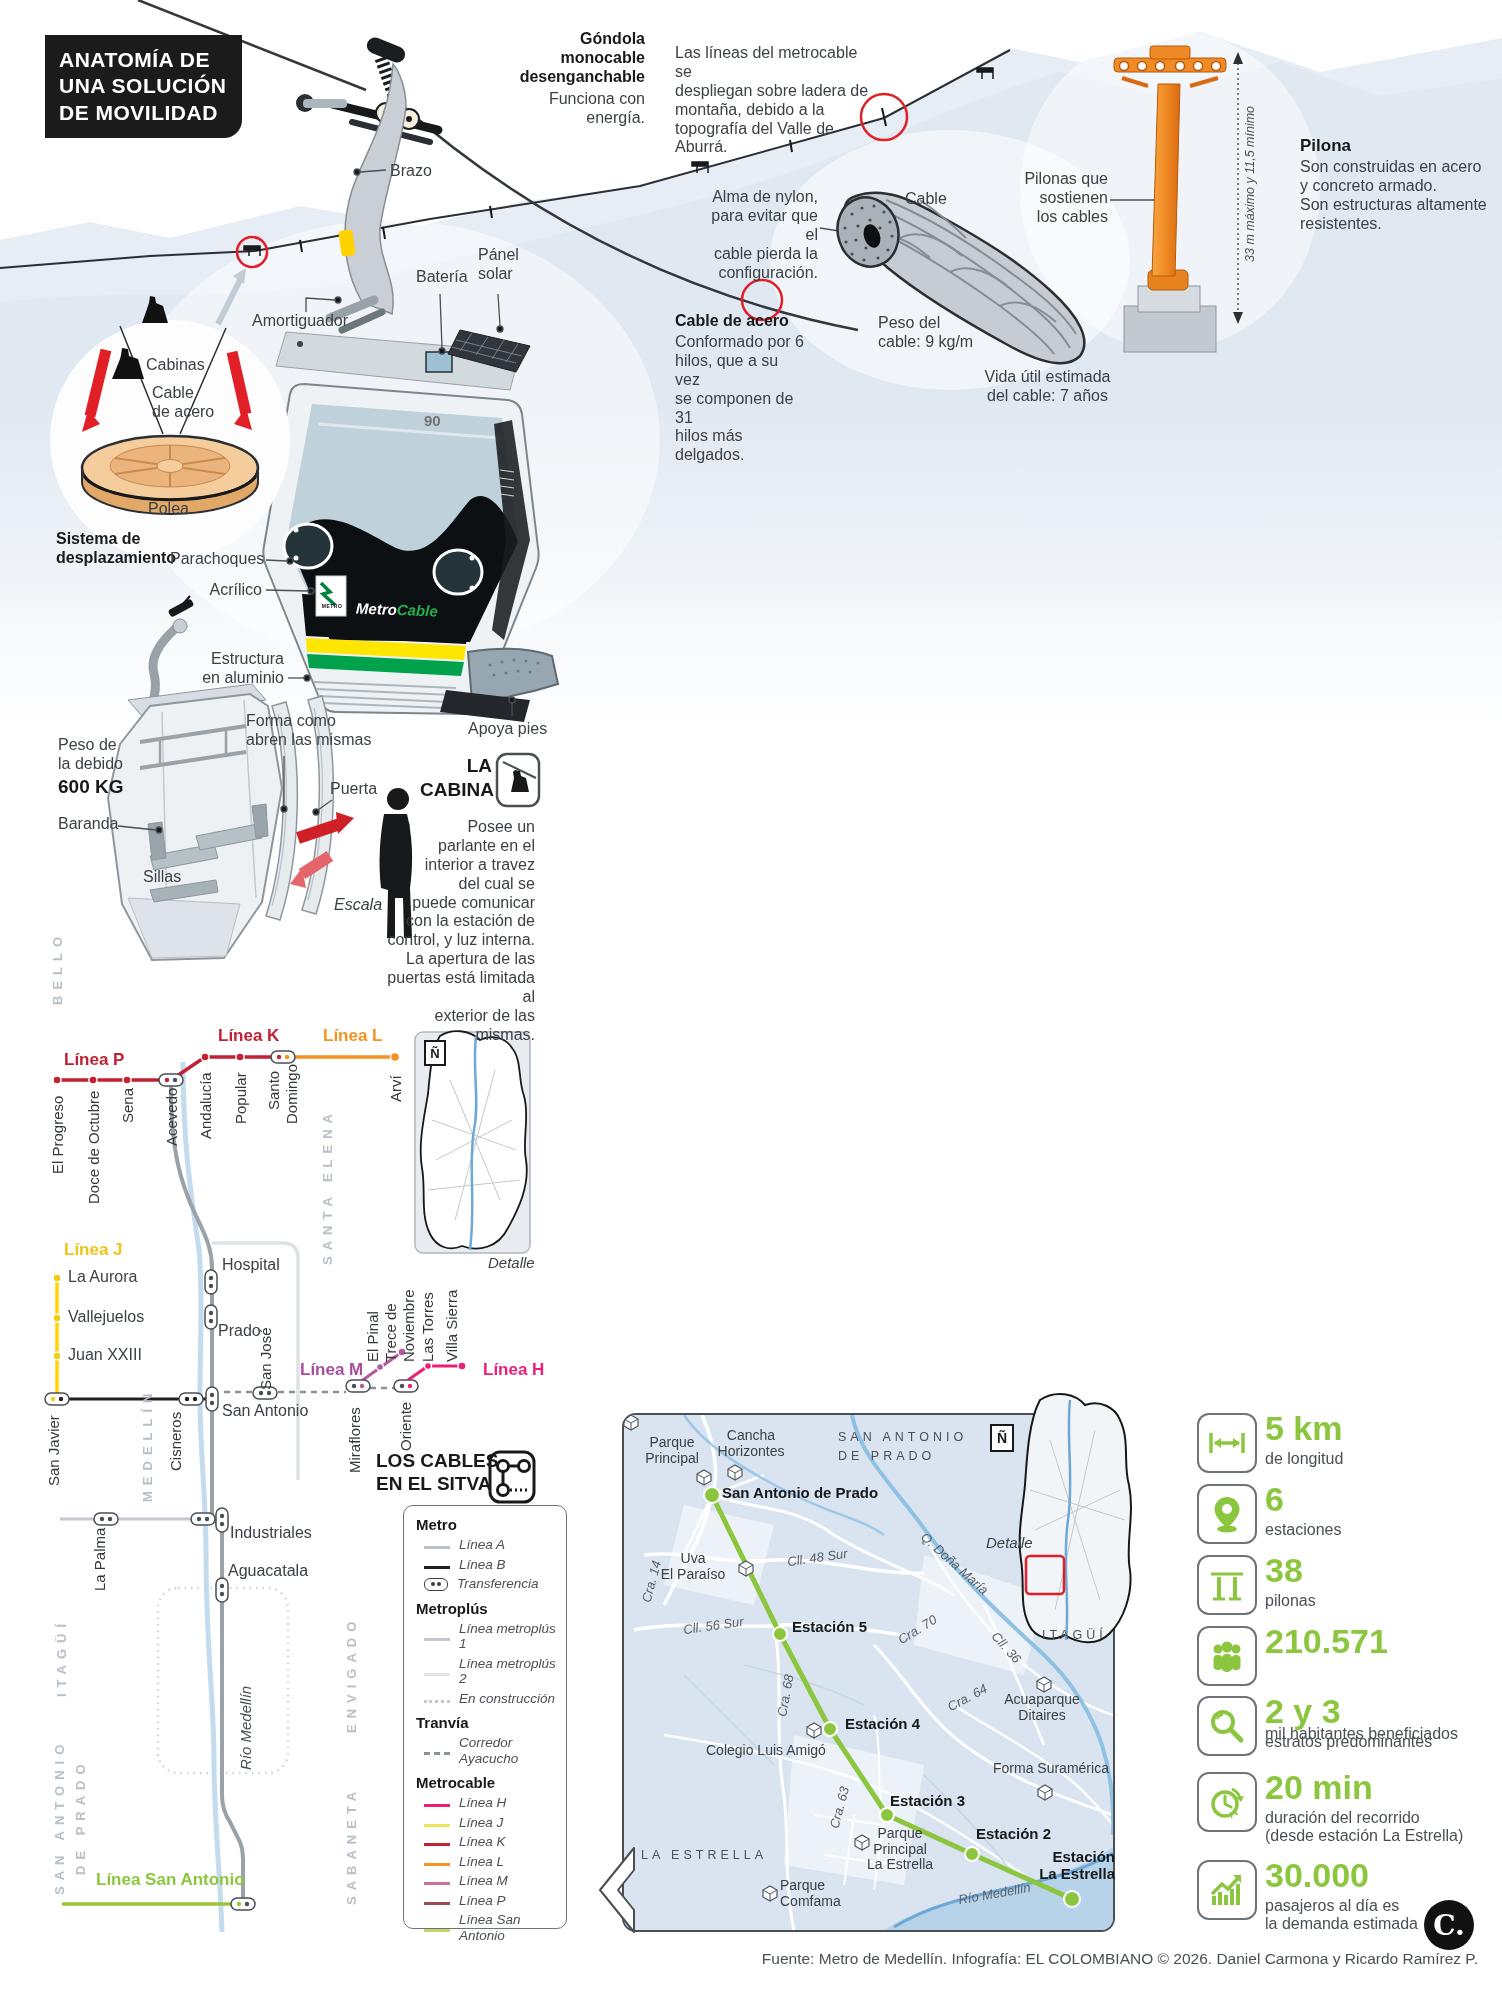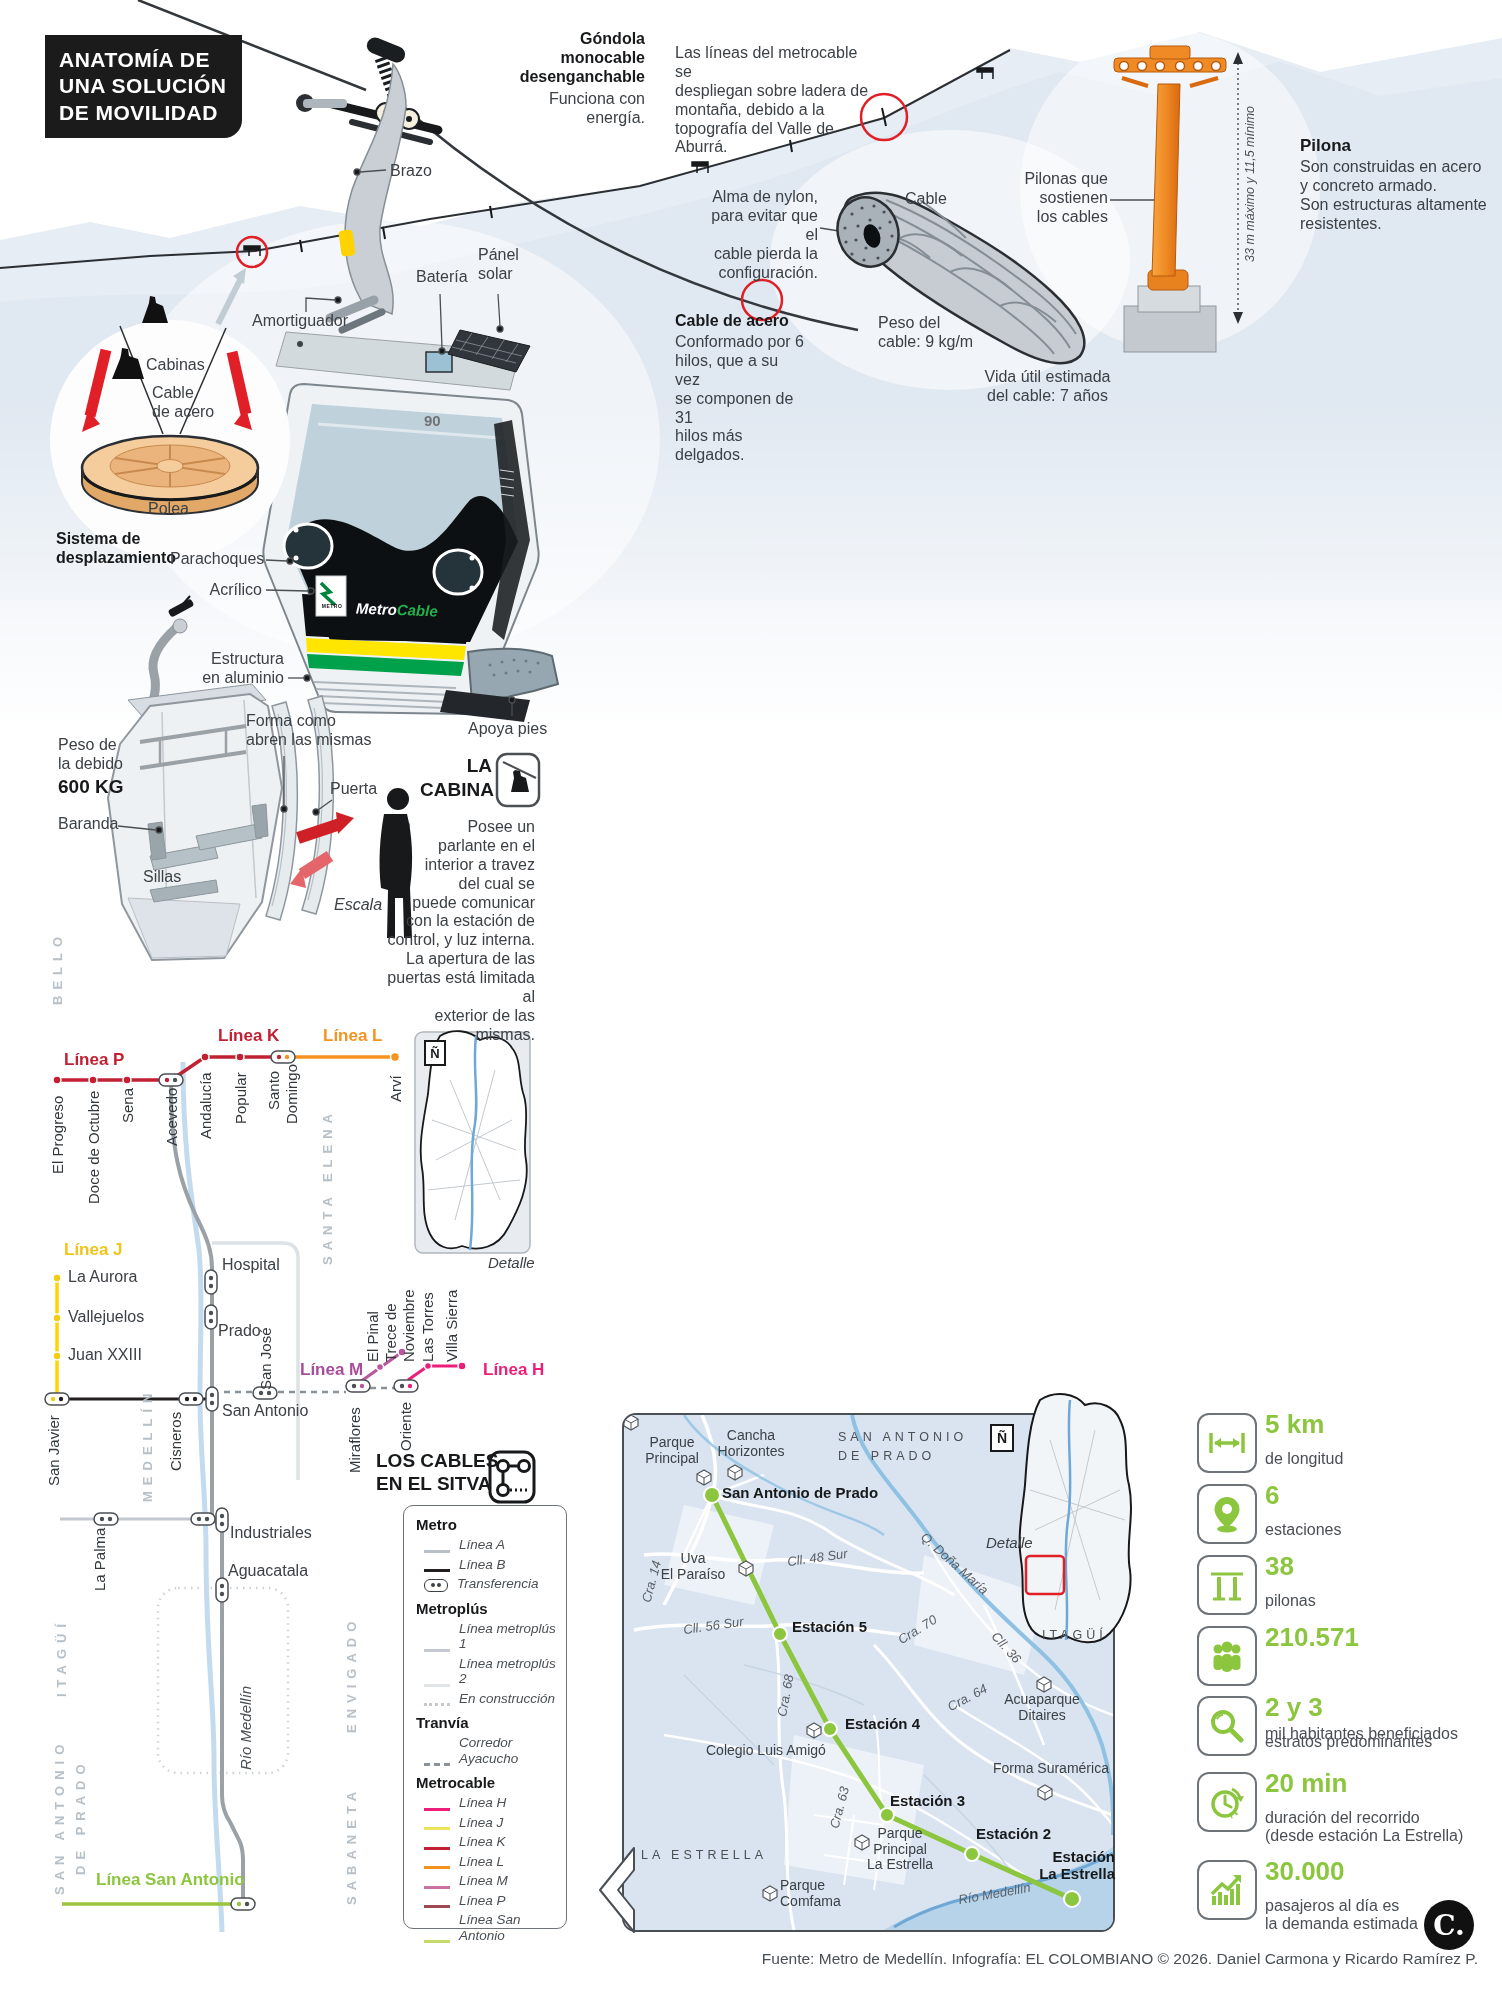--- a/index.html
+++ b/index.html
@@ -23,29 +23,29 @@
   .linelabel{position:absolute;font-weight:bold;font-size:17px;z-index:5;white-space:nowrap}
   .map-label{position:absolute;font-size:14px;line-height:1.12;color:#3c4146;white-space:pre-line;z-index:5}
   .map-road{position:absolute;font-size:13px;font-style:italic;color:#5b6066;white-space:nowrap;z-index:5}
   .map-region{position:absolute;font-size:12.5px;letter-spacing:4px;color:#4a4f54;white-space:pre-line;z-index:5;line-height:1.5}
   .map-station{position:absolute;font-size:15px;font-weight:bold;color:#17191b;white-space:pre-line;z-index:5;line-height:1.15}
   .compass{position:absolute;width:20px;height:24px;border:2px solid #17191b;background:#fff;color:#17191b;
            font-weight:bold;font-size:14px;display:flex;align-items:center;justify-content:center;z-index:6}
   .legend-box{position:absolute;left:403px;top:1505px;width:164px;height:424px;border:1.5px solid #6d7378;
               border-radius:10px;background:#fff;box-sizing:border-box;padding:2px 4px 0 12px;z-index:5}
   .lg-h{font-size:15px;font-weight:bold;color:#17191b;margin:8px 0 3px}
-  .lg-row{display:flex;align-items:flex-end;margin:4px 4px 4px 8px}
+  .lg-row{display:flex;align-items:center;margin:4px 4px 4px 8px}
   .sw{width:26px;border-top:3px solid;margin:6px 9px 0 0;flex:none}
   .lg-l{font-style:italic;font-size:13.5px;color:#4a4f54;line-height:1.15;white-space:pre-line}
   .pill-ico{width:22px;height:11px;border:1.5px solid #3c4146;border-radius:6px;display:flex;
             align-items:center;justify-content:center;gap:2px;margin:1px 9px 0 0;flex:none;background:#fff}
   .pill-ico i{width:4px;height:4px;border-radius:50%;background:#3c4146}
   .stat-box{position:absolute;width:56px;height:56px;border:2px solid #6d7378;border-radius:12px;
             background:#fff;display:flex;align-items:center;justify-content:center;z-index:5}
-  .stat-v{position:absolute;font-size:26px;font-weight:bold;color:#8cc63e;z-index:5;white-space:nowrap}
+  .stat-v{position:absolute;font-size:34px;font-weight:bold;color:#8cc63e;z-index:5;white-space:nowrap}
   .stat-d{position:absolute;font-size:16px;color:#4a4f54;white-space:pre-line;line-height:1.1;z-index:5}
   .logo-c{position:absolute;left:1424px;top:1900px;width:50px;height:50px;border-radius:50%;background:#111;
           color:#fff;display:flex;align-items:center;justify-content:center;z-index:6;
           font-family:"DejaVu Serif",serif;font-weight:bold;font-size:28px}
   .bigmap{position:absolute;left:622px;top:1413px;width:493px;height:519px;border:2px solid #4a4f54;
           border-radius:14px;overflow:hidden;background:#d9e4f0;z-index:2;box-sizing:border-box}
   .brand{position:absolute;left:356px;top:601px;z-index:5;font-size:15px;font-weight:bold;font-style:italic;
          transform:rotate(2deg);white-space:nowrap}
   .brand .w{color:#fff}.brand .g{color:#25b04b}
   .cab-num{position:absolute;left:424px;top:412px;color:#737373;font-weight:bold;font-size:15px;z-index:5}

